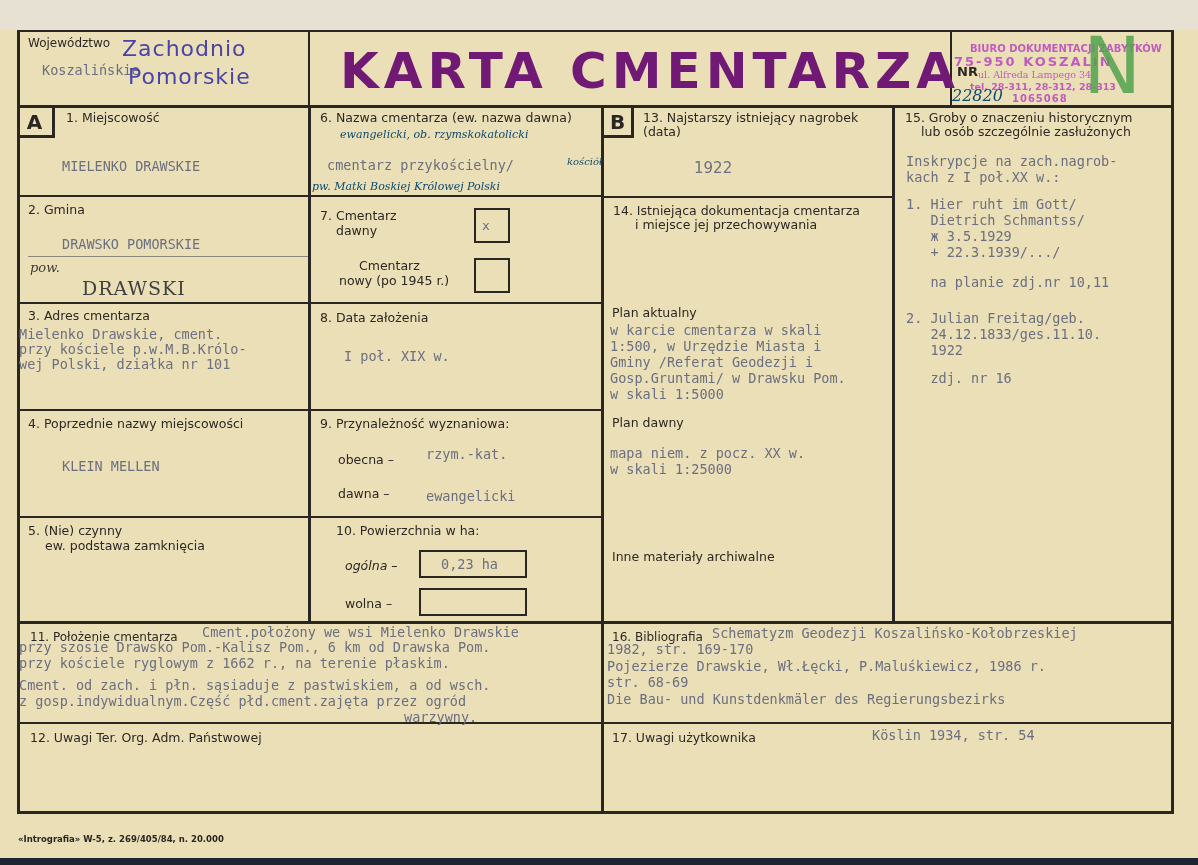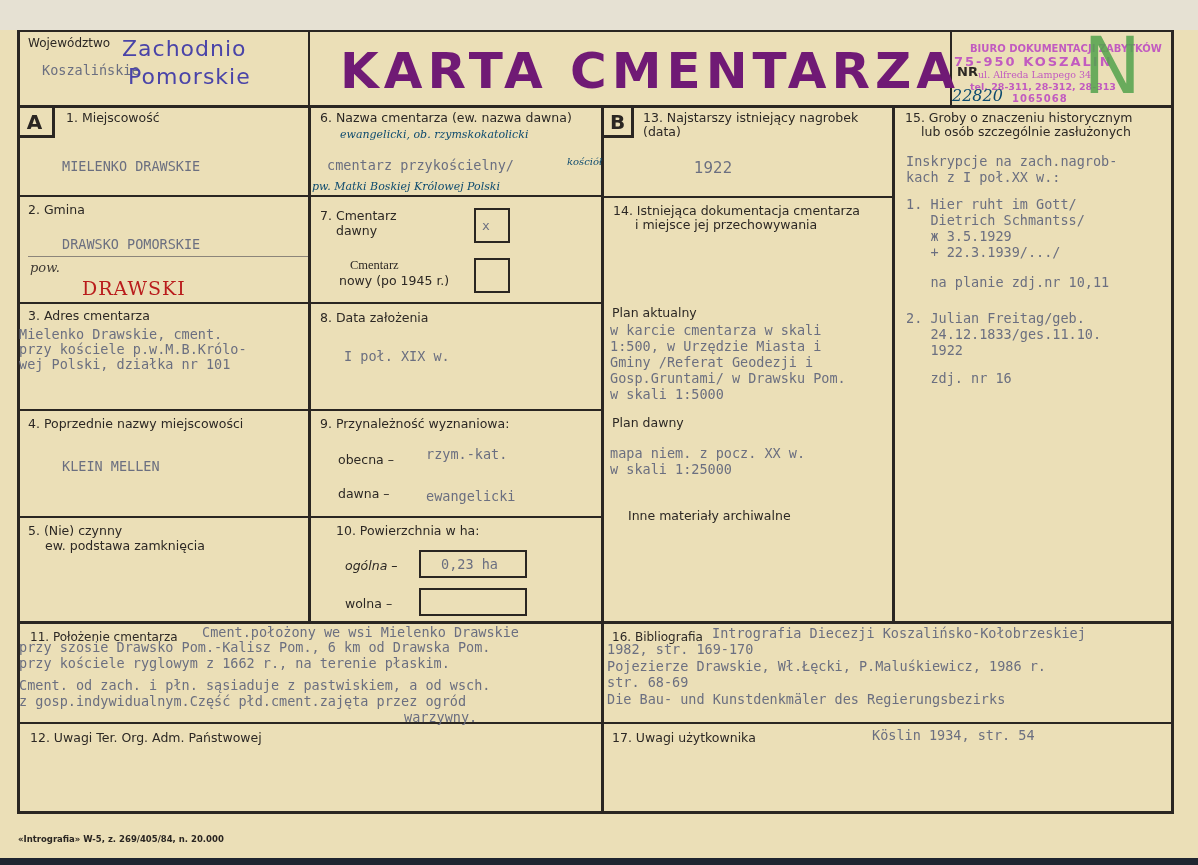--- a/index.html
+++ b/index.html
@@ -70,21 +70,21 @@
   <div class="line" style="left:17px;top:692px;width:1157px;height:2px;"></div>
 
   <div class="sec" style="left:17px;top:78px;width:38px;height:30px;">A</div>
   <div class="lbl" style="left:66px;top:80px;">1. Miejscowość</div>
   <div class="tw" style="left:62px;top:128px;font-size:13.5px;">MIELENKO DRAWSKIE</div>
 
   <div class="lbl" style="left:28px;top:172px;">2. Gmina</div>
   <div class="tw" style="left:62px;top:206px;font-size:13.5px;">DRAWSKO POMORSKIE</div>
   <div class="line" style="left:28px;top:226px;width:280px;height:1px;background:#8c857a;"></div>
   <div class="hand" style="left:30px;top:230px;font-size:13px;color:#3f3a34;">pow.</div>
-  <div class="hand" style="left:82px;top:247px;font-size:19px;font-style:normal;color:#b91c1c;letter-spacing:1px;">DRAWSKI</div>
+  <div class="hand" style="left:82px;top:247px;font-size:19px;font-style:normal;color:#404040;letter-spacing:1px;">DRAWSKI</div>
 
   <div class="lbl" style="left:28px;top:278px;">3. Adres cmentarza</div>
   <div class="tw" style="left:19px;top:297px;font-size:13.5px;line-height:15px;">Mielenko Drawskie, cment.</div>
   <div class="tw" style="left:19px;top:312px;font-size:13.5px;line-height:15px;text-align:right;">przy kościele p.w.M.B.Królo-</div>
   <div class="tw" style="left:19px;top:327px;font-size:13.5px;line-height:15px;">wej Polski, działka nr 101</div>
 
   <div class="lbl" style="left:28px;top:386px;">4. Poprzednie nazwy miejscowości</div>
   <div class="tw" style="left:62px;top:428px;font-size:13.5px;">KLEIN MELLEN</div>
 
   <div class="lbl" style="left:28px;top:493px;">5. (Nie) czynny</div>
@@ -94,21 +94,21 @@
   <div class="hand" style="left:340px;top:98px;font-size:11px;">ewangelicki, ob. rzymskokatolicki</div>
   <div class="tw" style="left:327px;top:127px;font-size:13.5px;">cmentarz przykościelny/</div>
   <div class="hand" style="left:567px;top:126px;font-size:10px;">kościół</div>
   <div class="hand" style="left:312px;top:150px;font-size:11px;">pw. Matki Boskiej Królowej Polski</div>
 
   <div class="lbl" style="left:320px;top:178px;">7. Cmentarz</div>
   <div class="lbl" style="left:336px;top:193px;">dawny</div>
   <div class="box" style="left:474px;top:178px;width:36px;height:35px;">
     <div class="tw" style="left:6px;top:8px;font-size:13px;">x</div>
   </div>
-  <div class="lbl" style="left:350px;top:228px;font-family:Liberation Serif, serif;">Cmentarz</div>
+  <div class="lbl" style="left:359px;top:228px;">Cmentarz</div>
   <div class="lbl" style="left:339px;top:243px;">nowy (po 1945 r.)</div>
   <div class="box" style="left:474px;top:228px;width:36px;height:35px;"></div>
 
   <div class="lbl" style="left:320px;top:280px;">8. Data założenia</div>
   <div class="tw" style="left:344px;top:318px;font-size:13.5px;">I poł. XIX w.</div>
 
   <div class="lbl" style="left:320px;top:386px;">9. Przynależność wyznaniowa:</div>
   <div class="lbl" style="left:338px;top:422px;">obecna –</div>
   <div class="tw" style="left:426px;top:416px;font-size:13.5px;">rzym.-kat.</div>
   <div class="lbl" style="left:338px;top:456px;">dawna –</div>
@@ -131,21 +131,21 @@
   <div class="lbl" style="left:635px;top:187px;">i miejsce jej przechowywania</div>
   <div class="lbl" style="left:612px;top:275px;">Plan aktualny</div>
   <div class="tw" style="left:610px;top:292px;font-size:13.5px;line-height:16.5px;">w karcie cmentarza w skali</div>
   <div class="tw" style="left:610px;top:308px;font-size:13.5px;line-height:16.5px;">1:500, w Urzędzie Miasta i</div>
   <div class="tw" style="left:610px;top:324px;font-size:13.5px;line-height:16.5px;">Gminy /Referat Geodezji i</div>
   <div class="tw" style="left:610px;top:340px;font-size:13.5px;line-height:16.5px;">Gosp.Gruntami/ w Drawsku Pom.</div>
   <div class="tw" style="left:610px;top:356px;font-size:13.5px;line-height:16.5px;">w skali 1:5000</div>
   <div class="lbl" style="left:612px;top:385px;">Plan dawny</div>
   <div class="tw" style="left:610px;top:415px;font-size:13.5px;line-height:16.5px;">mapa niem. z pocz. XX w.</div>
   <div class="tw" style="left:610px;top:431px;font-size:13.5px;line-height:16.5px;">w skali 1:25000</div>
-  <div class="lbl" style="left:612px;top:478px;margin-left:16px;">Inne materiały archiwalne</div>
+  <div class="lbl" style="left:612px;top:519px;">Inne materiały archiwalne</div>
 
   <div class="lbl" style="left:905px;top:80px;">15. Groby o znaczeniu historycznym</div>
   <div class="lbl" style="left:921px;top:94px;">lub osób szczególnie zasłużonych</div>
   <div class="tw" style="left:906px;top:123px;font-size:13.5px;">Inskrypcje na zach.nagrob-</div>
   <div class="tw" style="left:906px;top:139px;font-size:13.5px;">kach z I poł.XX w.:</div>
   <div class="tw" style="left:906px;top:166px;font-size:13.5px;">1. Hier ruht im Gott/</div>
   <div class="tw" style="left:906px;top:182px;font-size:13.5px;">   Dietrich Schmantss/</div>
   <div class="tw" style="left:906px;top:198px;font-size:13.5px;">   ж 3.5.1929</div>
   <div class="tw" style="left:906px;top:214px;font-size:13.5px;">   + 22.3.1939/.../</div>
   <div class="tw" style="left:906px;top:244px;font-size:13.5px;">   na planie zdj.nr 10,11</div>
@@ -158,21 +158,21 @@
   <div class="tw" style="left:202px;top:595px;font-size:13.5px;line-height:15px;">Cment.położony we wsi Mielenko Drawskie</div>
   <div class="tw" style="left:19px;top:610px;font-size:13.5px;line-height:15px;">przy szosie Drawsko Pom.-Kalisz Pom., 6 km od Drawska Pom.</div>
   <div class="tw" style="left:19px;top:626px;font-size:13.5px;line-height:15px;">przy kościele ryglowym z 1662 r., na terenie płaskim.</div>
   <div class="tw" style="left:19px;top:648px;font-size:13.5px;line-height:15px;">Cment. od zach. i płn. sąsiaduje z pastwiskiem, a od wsch.</div>
   <div class="tw" style="left:19px;top:664px;font-size:13.5px;line-height:15px;">z gosp.indywidualnym.Część płd.cment.zajęta przez ogród</div>
   <div class="tw" style="left:404px;top:680px;font-size:13.5px;line-height:15px;">warzywny.</div>
 
   <div class="lbl" style="left:30px;top:700px;">12. Uwagi Ter. Org. Adm. Państwowej</div>
 
   <div class="lbl" style="left:612px;top:600px;font-size:12px;">16. Bibliografia</div>
-  <div class="tw" style="left:712px;top:596px;font-size:13.5px;line-height:15px;">Intrografia Diecezji Koszalińsko-Kołobrzeskiej</div>
+  <div class="tw" style="left:712px;top:596px;font-size:13.5px;line-height:15px;">Schematyzm Geodezji Koszalińsko-Kołobrzeskiej</div>
   <div class="tw" style="left:607px;top:612px;font-size:13.5px;line-height:15px;">1982, str. 169-170</div>
   <div class="tw" style="left:607px;top:629px;font-size:13.5px;line-height:15px;">Pojezierze Drawskie, Wł.Łęcki, P.Maluśkiewicz, 1986 r.</div>
   <div class="tw" style="left:607px;top:645px;font-size:13.5px;line-height:15px;">str. 68-69</div>
   <div class="tw" style="left:607px;top:662px;font-size:13.5px;line-height:15px;">Die Bau- und Kunstdenkmäler des Regierungsbezirks</div>
 
   <div class="lbl" style="left:612px;top:700px;">17. Uwagi użytkownika</div>
   <div class="tw" style="left:872px;top:697px;font-size:13.5px;">Köslin 1934, str. 54</div>
 
   <div class="footer">«Intrografia» W-5, z. 269/405/84, n. 20.000</div>
 </div>

